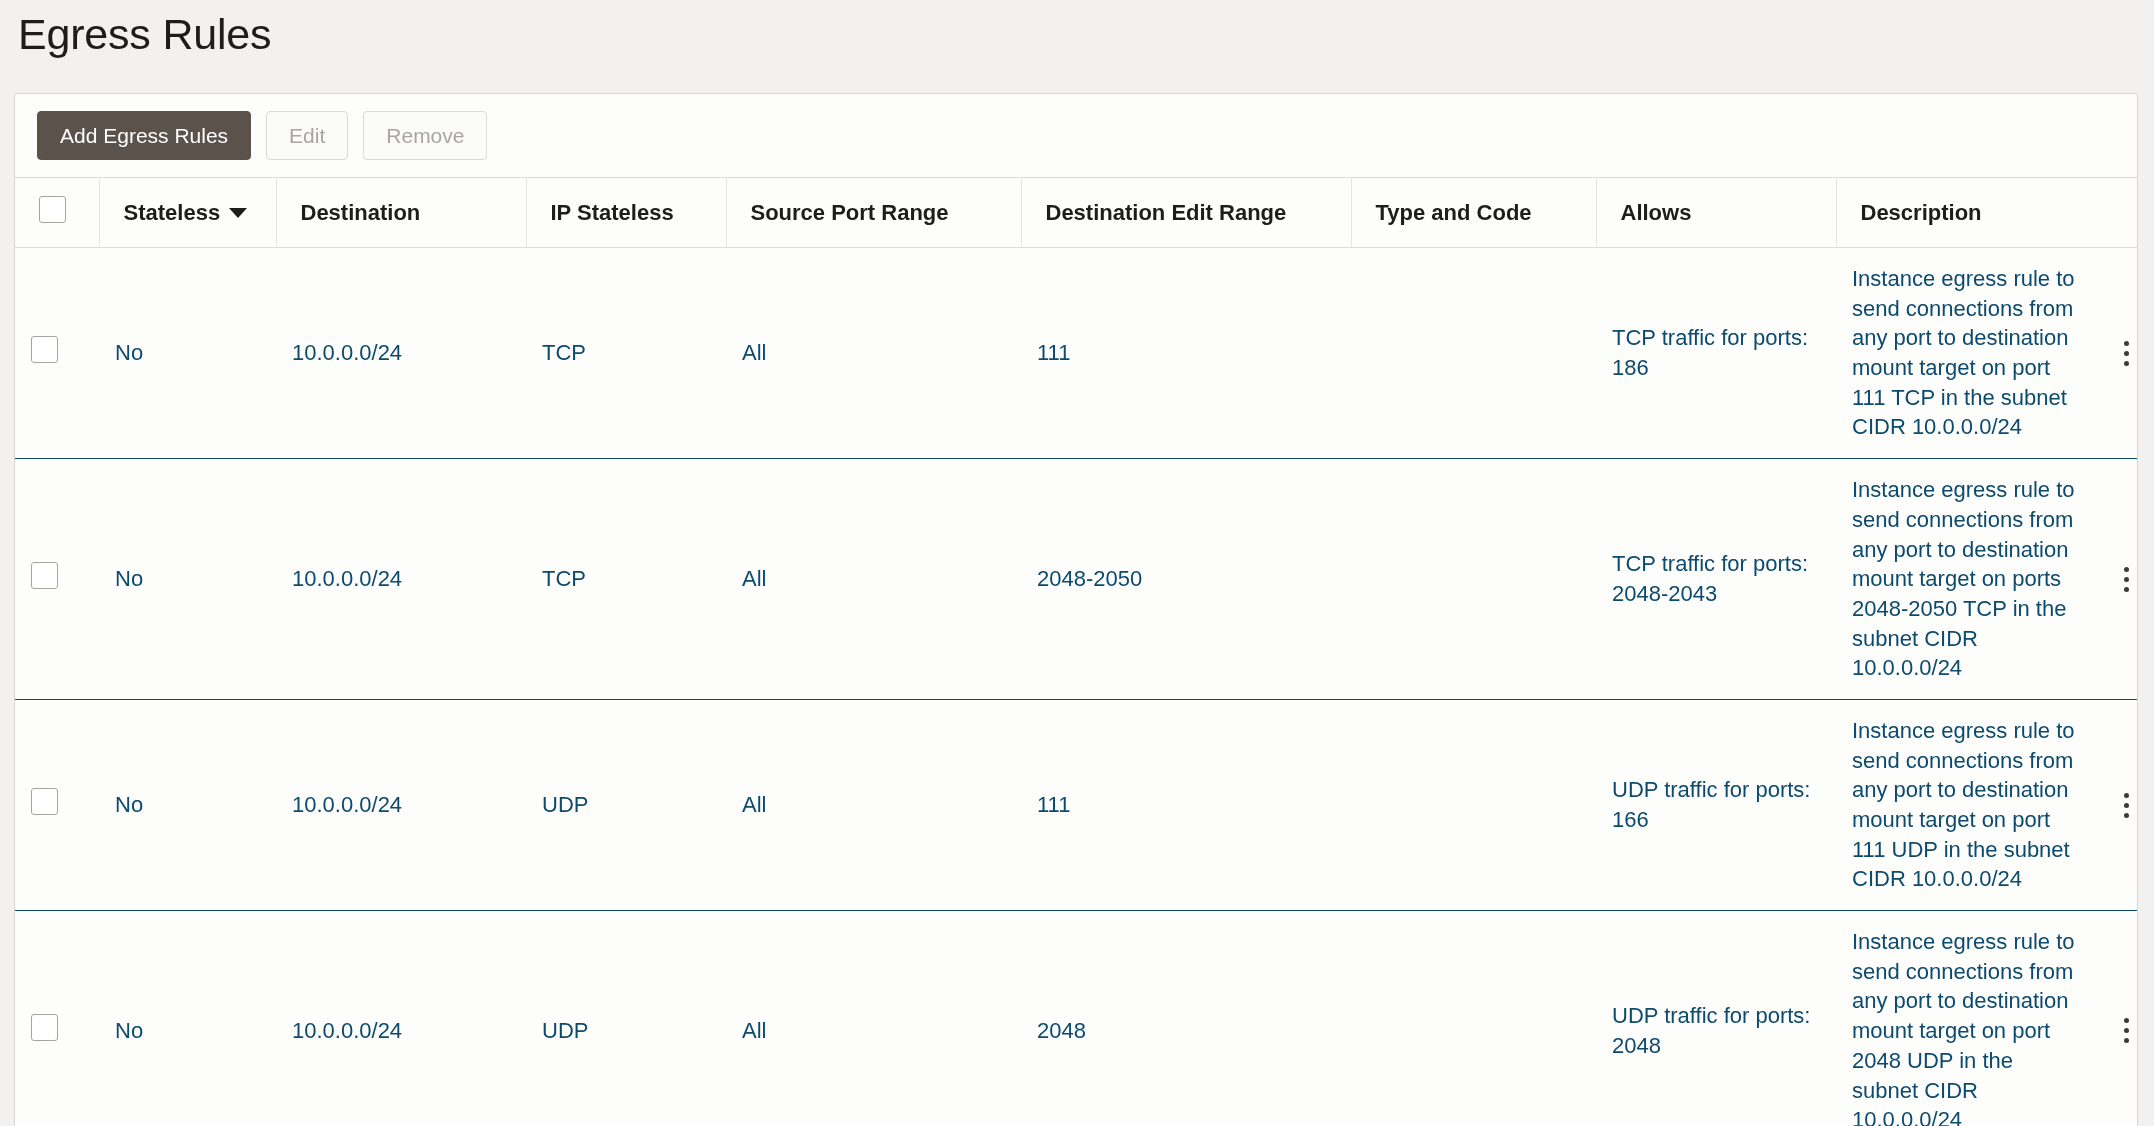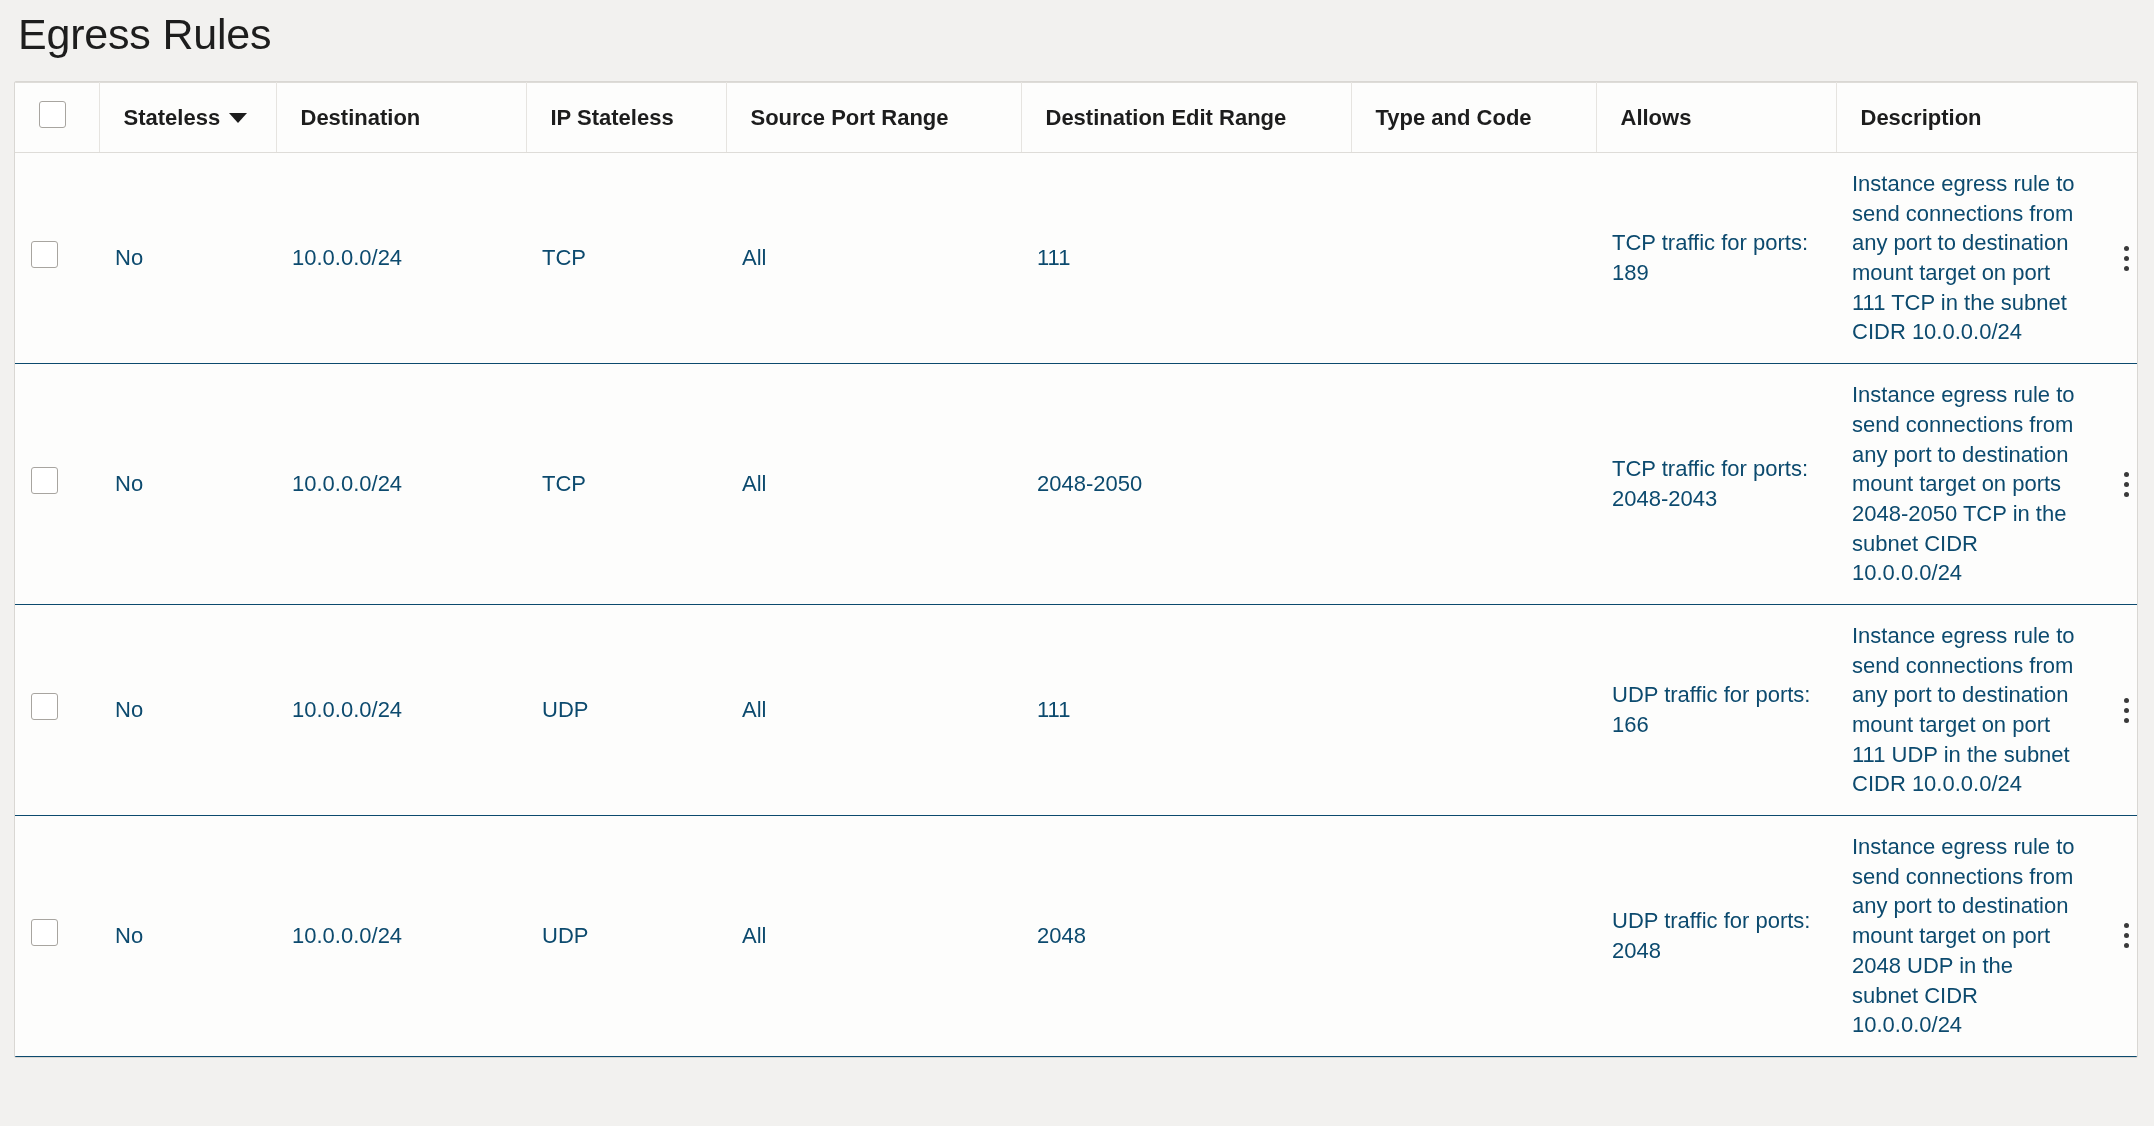--- a/index.html
+++ b/index.html
@@ -16,21 +16,21 @@
   }
 
   .page {
     padding: 0 14px;
   }
 
   .page-title {
     font-size: 43px;
     font-weight: 400;
     color: #1d1d1d;
-    margin: 10px 0 22px 0;
+    margin: 10px 0 34px 0;
     padding-left: 4px;
     letter-spacing: -0.2px;
   }
 
   .panel {
     background: #fdfdfc;
     border: 1px solid #d9d7d3;
     border-radius: 2px;
     width: 2124px;
     overflow: hidden;
@@ -156,20 +156,25 @@
 </style>
 </head>
 <body>
 
 <div class="page">
 
   <h1 class="page-title">Egress Rules</h1>
 
   <div class="panel">
 
+    <div class="toolbar">
+      <button class="btn btn-primary">Add Egress Rules</button>
+      <button class="btn btn-secondary">Edit</button>
+      <button class="btn btn-secondary">Remove</button>
+    </div>
 
     <table class="grid">
       <colgroup>
         <col class="col-check">
         <col class="col-stateless">
         <col class="col-destination">
         <col class="col-protocol">
         <col class="col-sport">
         <col class="col-dport">
         <col class="col-typecode">
@@ -202,21 +207,21 @@
         <tr>
           <td>
             <span class="checkbox"></span>
           </td>
           <td>No</td>
           <td>10.0.0.0/24</td>
           <td>TCP</td>
           <td>All</td>
           <td>111</td>
           <td></td>
-          <td>TCP traffic for ports: 189</td>
+          <td>TCP traffic for ports: 186</td>
           <td class="desc-cell">Instance egress rule to send connections from any port to destination mount target on port 111 TCP in the subnet CIDR 10.0.0.0/24</td>
           <td class="menu-cell">
             <div class="kebab">
                 <span></span>
                 <span></span>
                 <span></span>
               </div>
           </td>
         </tr>
 

